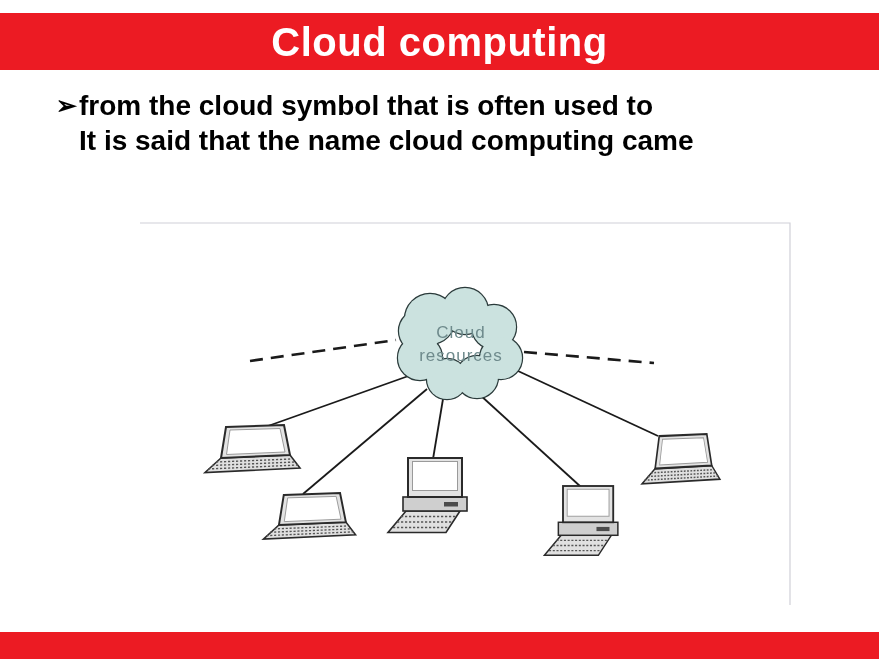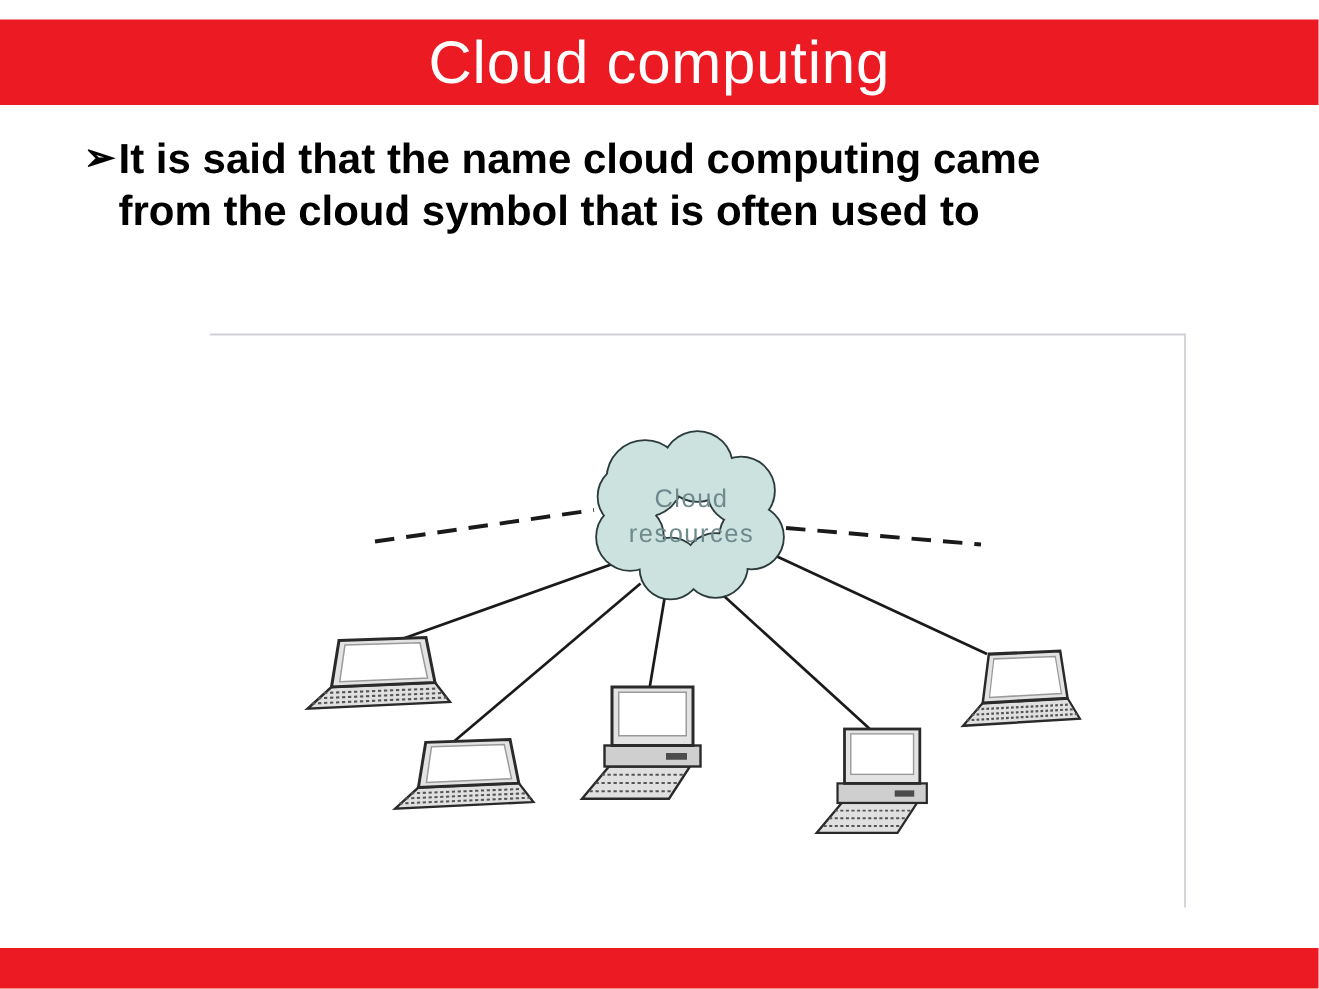--- a/index.html
+++ b/index.html
@@ -8,21 +8,21 @@
     background:#ffffff;
     font-family:"Liberation Sans", sans-serif;
   }
 
   .red-bar { background:var(--header-red,#EC1B23); position:absolute; left:0; width:879px; }
   .header  { top:13px; height:57px; display:flex; align-items:center; justify-content:center; }
   .footer  { top:632px; height:27px; }
 
   .slide-title {
     color:var(--title-text,#ffffff);
-    font-size:40px; font-weight:normal; letter-spacing:0.5px;
+    font-size:40px; font-weight:bold; letter-spacing:0.5px;
     margin:0; line-height:1;
   }
 
   .body-text {
     position:absolute; left:56px; top:88px;
     display:flex; align-items:flex-start;
     color:var(--body-text,#000000);
     font-weight:bold;
   }
   .bullet-char { font-size:25px; line-height:35px; width:23px; flex:0 0 auto; }
@@ -48,22 +48,22 @@
 </head>
 <body>
 
 <div class="red-bar header">
   <h1 class="slide-title">Cloud computing</h1>
 </div>
 
 <div class="body-text">
   <span class="bullet-char">➢</span>
   <div class="bullet-lines">
+    <div>from the cloud symbol that is often used to</div>
     <div>It is said that the name cloud computing came</div>
-    <div>from the cloud symbol that is often used to</div>
   </div>
 </div>
 
 <svg class="diagram-svg" width="879" height="659" viewBox="0 0 879 659">
 
   <defs>
     <g id="laptop-shape">
       <path class="pc-base" d="M2,33 L71,30 L81,43 L-14,47.5 Z"></path>
       <path class="pc-keys" d="M-3,37 L73,34"></path>
       <path class="pc-keys" d="M-7,40.5 L76,37"></path>

